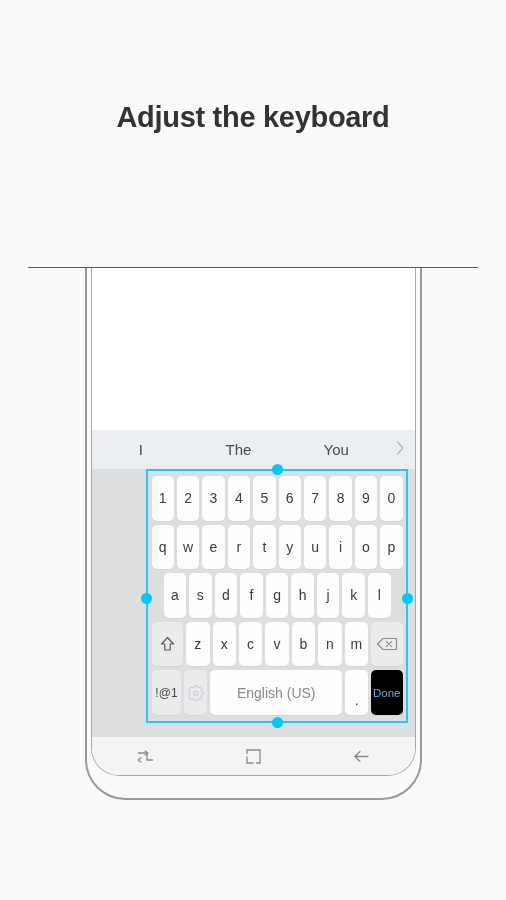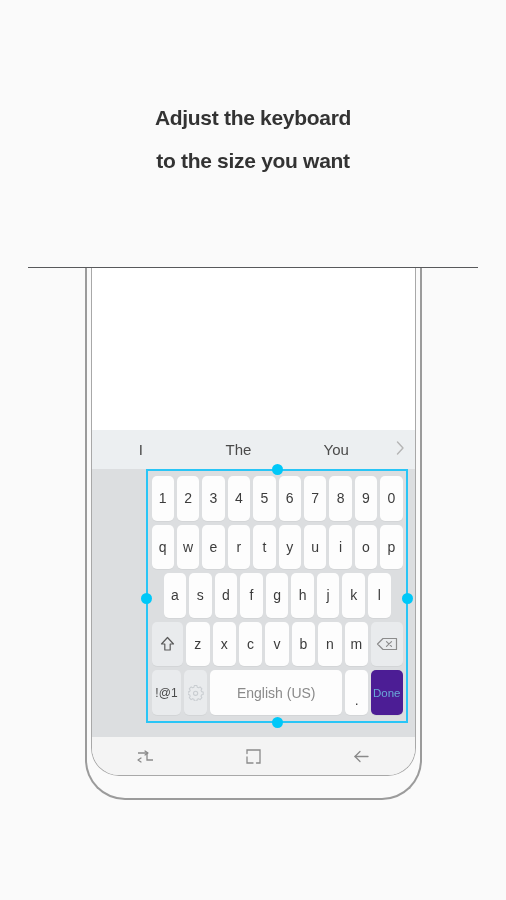--- a/index.html
+++ b/index.html
@@ -20,21 +20,21 @@
   }
 
   
   .headline {
     position: absolute;
     top: 96px;
     left: 0;
     width: 506px;
     text-align: center;
     color: #333333;
-    font-size: 21px;
+    font-size: 29px;
     font-weight: bold;
     line-height: 43px;
     letter-spacing: -0.3px;
   }
   .headline .ln { display: block; }
 
   
   .divider {
     position: absolute;
     left: 28px;
@@ -195,39 +195,38 @@
     color: #4a4a4a;
   }
   .key.space {
     flex: 4.2 1 0;
     font-size: 14px;
     color: #8a8a8a;
   }
   .key.done {
     color: #6aa8d8;
     font-size: 11.5px;
-    background: #4c1d95;
+    background: #000000;
   }
   .key.sym { font-size: 12px; }
   .key.period { flex: 0.72 1 0; font-size: 14px; align-items: flex-end; padding-bottom: 7px; }
   .key.gear { flex: 0.72 1 0; }
   .key.shift { flex: 1.35 1 0; }
   .key.bksp  { flex: 1.35 1 0; }
   .key.symrow { flex: 0.95 1 0; }
   .row-home { padding-left: 12px; padding-right: 12px; }
   .key svg { display: block; }
 </style>
 </head>
 <body>
 
 <div id="stage">
 
   <div class="headline">
     <span class="ln">Adjust the keyboard</span>
-    <span class="ln">to the size you want</span>
   </div>
 
   <div class="divider"></div>
 
   <div class="phone-outer"></div>
 
   <div class="phone-inner">
 
     <div class="screen-blank"></div>
 

